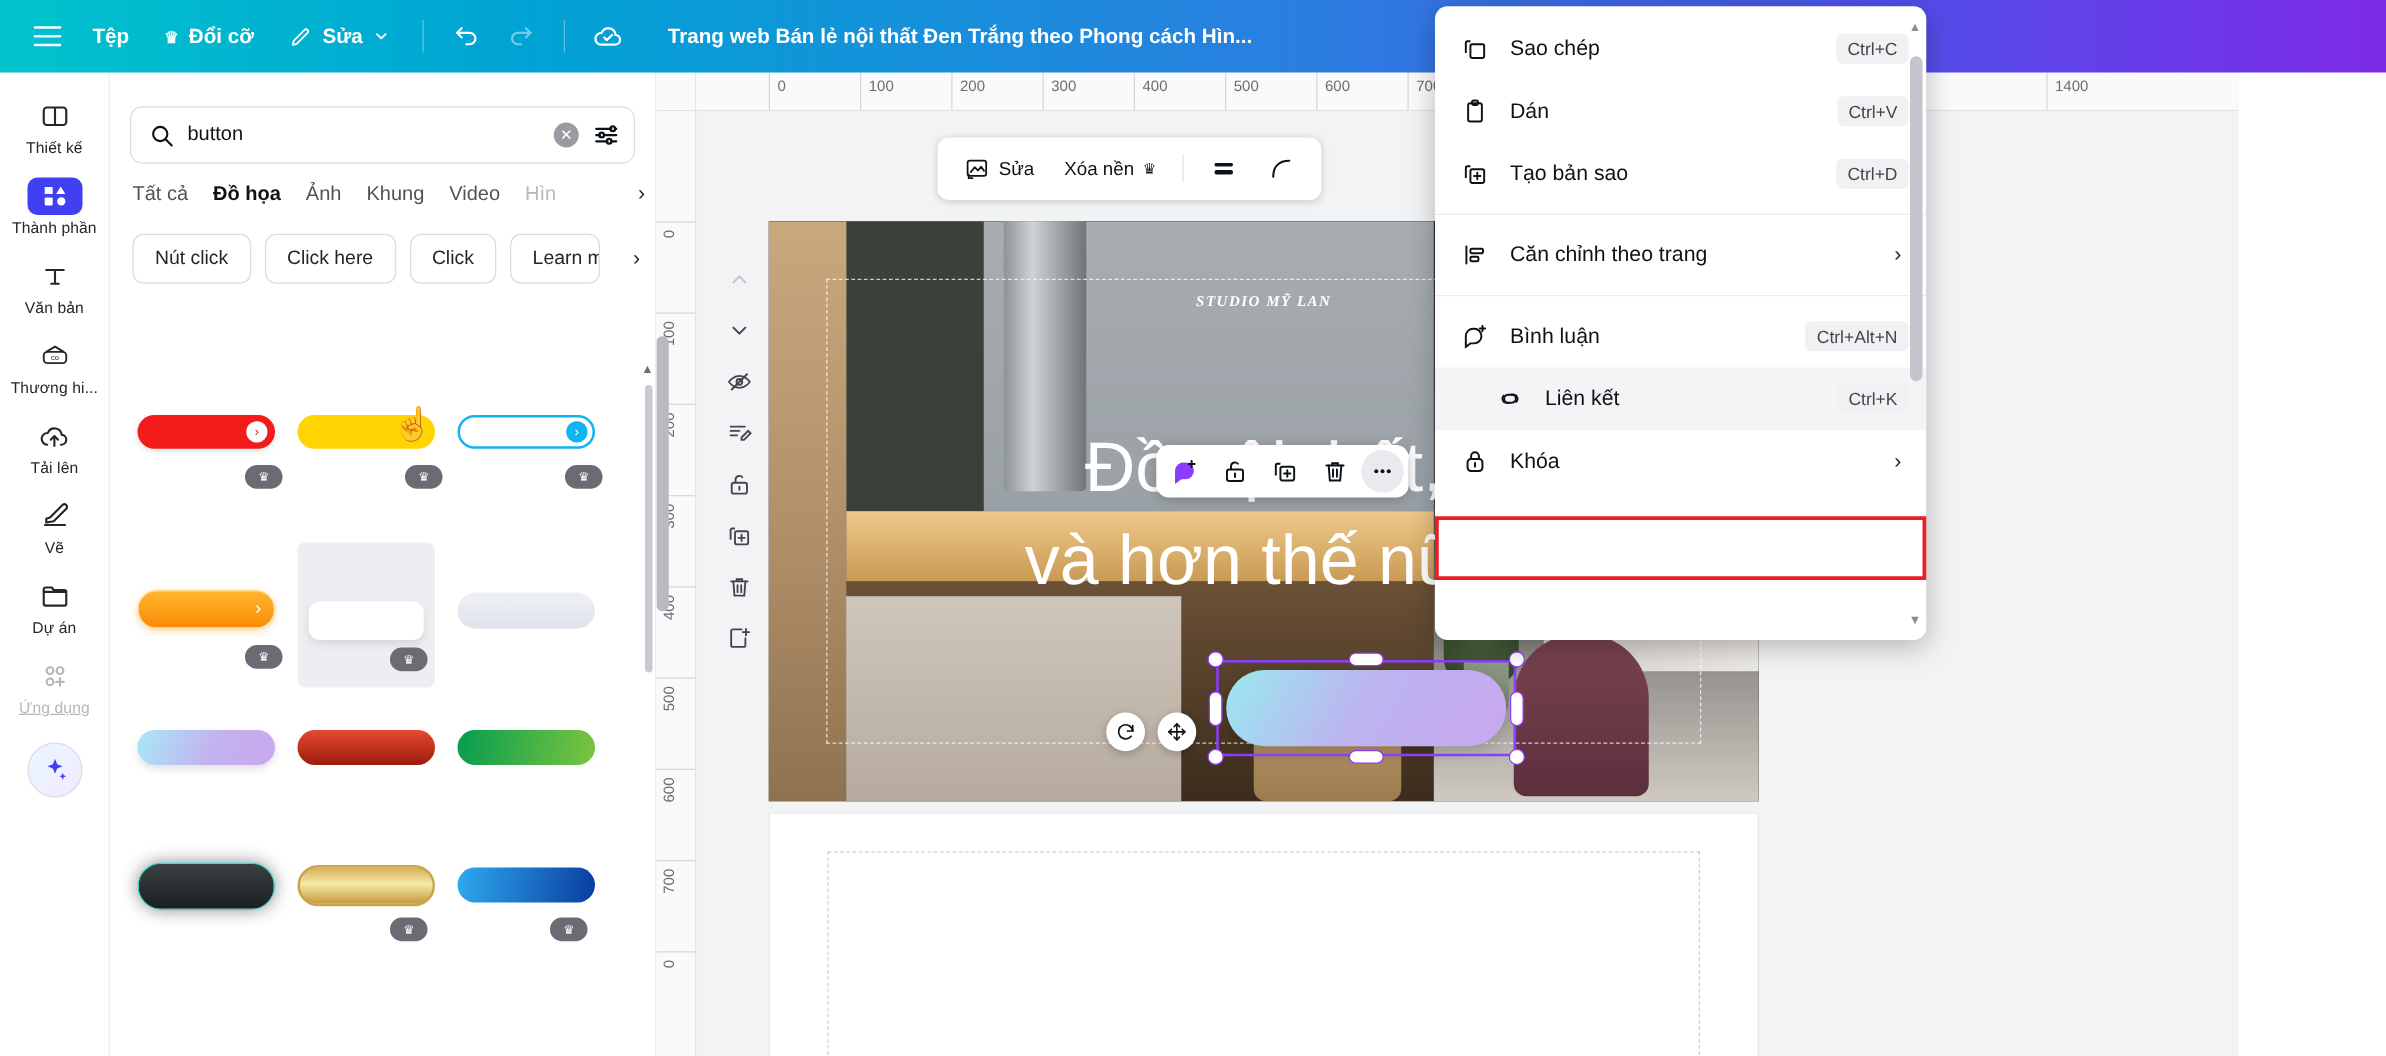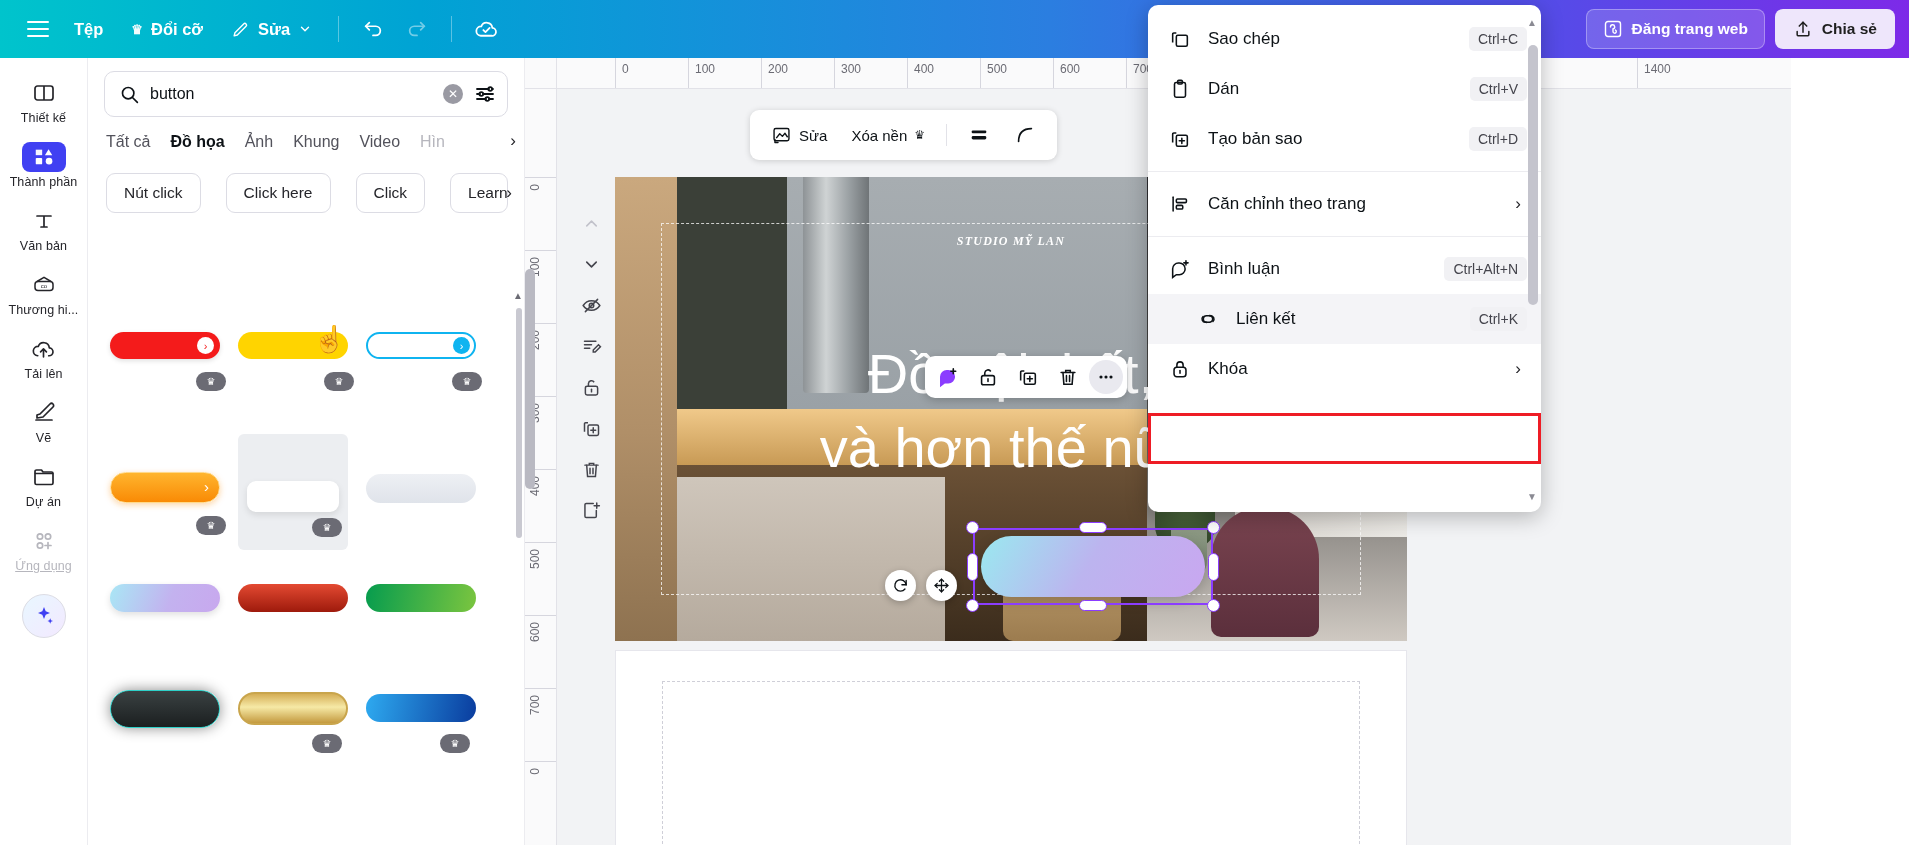--- a/index.html
+++ b/index.html
@@ -77,21 +77,21 @@
     background: linear-gradient(135deg,#e8f7ff,#f3e9ff);
     border: 1px solid #dcdce4; display: flex; align-items: center; justify-content: center;
     cursor: pointer;
   }
 
   
   .panel {
     position: absolute; left: 88px; top: 58px; width: 437px; height: 787px;
     background: #fff; border-right: 1px solid #ececf0; z-index: 18; overflow: hidden;
   }
-  .search-wrap { padding: 13px 16px 0 16px; }
+  .search-wrap { padding: 27px 16px 0 16px; }
   .search-box {
     display: flex; align-items: center; gap: 10px; height: 46px;
     border: 1px solid #dcdce4; border-radius: 10px; padding: 0 10px 0 14px;
   }
   .search-box input {
     flex: 1; border: 0; outline: 0; font-size: 16px; color: #0d1216;
     font-family: "Liberation Sans", sans-serif; background: transparent;
   }
   .clear-x {
     width: 20px; height: 20px; border-radius: 50%; background: #9a9aa3; color: #fff;
@@ -101,21 +101,21 @@
   .tabs {
     display: flex; align-items: center; gap: 20px; padding: 16px 16px 0 18px;
     font-size: 16px; color: #52525b; position: relative;
   }
   .tab { cursor: pointer; white-space: nowrap; padding-bottom: 2px; }
   .tab.active { color: #0d1216; font-weight: 700; }
   .tab.faded { color: #b6b6bd; }
   .tabs-arrow {
     position: absolute; right: 8px; top: 14px; font-size: 17px; color: #25252a; cursor: pointer;
   }
-  .chips { display: flex; gap: 25px; padding: 20px 16px 0 18px; }
+  .chips { display: flex; gap: 11px; padding: 20px 16px 0 18px; }
   .chip {
     border: 1px solid #dcdce4; border-radius: 9px; height: 40px; padding: 0 17px;
     display: flex; align-items: center; font-size: 15.5px; color: #25252a;
     cursor: pointer; white-space: nowrap;
   }
   .chips-arrow {
     position: absolute; right: 12px; font-size: 17px; color: #25252a;
     display: flex; align-items: center; height: 40px; cursor: pointer;
   }
   .grid {
@@ -352,43 +352,23 @@
       </div>
       <div class="divider-v"></div>
       <div class="icon-btn">
         <span>
           <svg width="25" height="25" viewBox="0 0 24 24" fill="none" stroke="#fff" stroke-width="1.7" stroke-linecap="round" stroke-linejoin="round">
               <path d="M6.5 18A4.5 4.5 0 0 1 7 9a5.5 5.5 0 0 1 10.6 1.4A3.8 3.8 0 0 1 17 18z"></path>
               <polyline points="9 12.5 11 14.5 15 10.5"></polyline>
             </svg>
         </span>
       </div>
-    </div>
-
-    <div class="tb-right">
-      <div class="btn-publish">
-        <span>
-          <svg width="20" height="20" viewBox="0 0 24 24" fill="none" stroke="#fff" stroke-width="1.7">
-              <rect x="3" y="3" width="18" height="18" rx="3"></rect>
-              <path d="M9 9.5a2.5 2.5 0 1 1 3 2.4V15a2 2 0 1 0 3-1.7" stroke-linecap="round"></path>
-            </svg>
-        </span>
-        <span>Đăng trang web</span>
-      </div>
-      <div class="btn-share">
-        <span>
-          <svg width="20" height="20" viewBox="0 0 24 24" fill="none" stroke="#1f1f1f" stroke-width="1.8" stroke-linecap="round" stroke-linejoin="round">
-              <path d="M12 16V4"></path>
-              <polyline points="7.5 8.5 12 4 16.5 8.5"></polyline>
-              <path d="M5 15v4a1 1 0 0 0 1 1h12a1 1 0 0 0 1-1v-4"></path>
-            </svg>
-        </span>
-        <span>Chia sẻ</span>
-      </div>
-    </div>
+      <div class="doc-title">Trang web Bán lẻ nội thất Đen Trắng theo Phong cách Hìn...</div>
+    </div>
+
   </div>
 
   <div class="rail">
     <div class="rail-item">
       <span class="rail-ic">
         <svg width="24" height="24" viewBox="0 0 24 24" fill="none" stroke="currentColor" stroke-width="1.7">
             <rect x="3" y="5" width="18" height="14" rx="2.5"></rect>
             <path d="M12 5v14"></path>
           </svg>
       </span>

